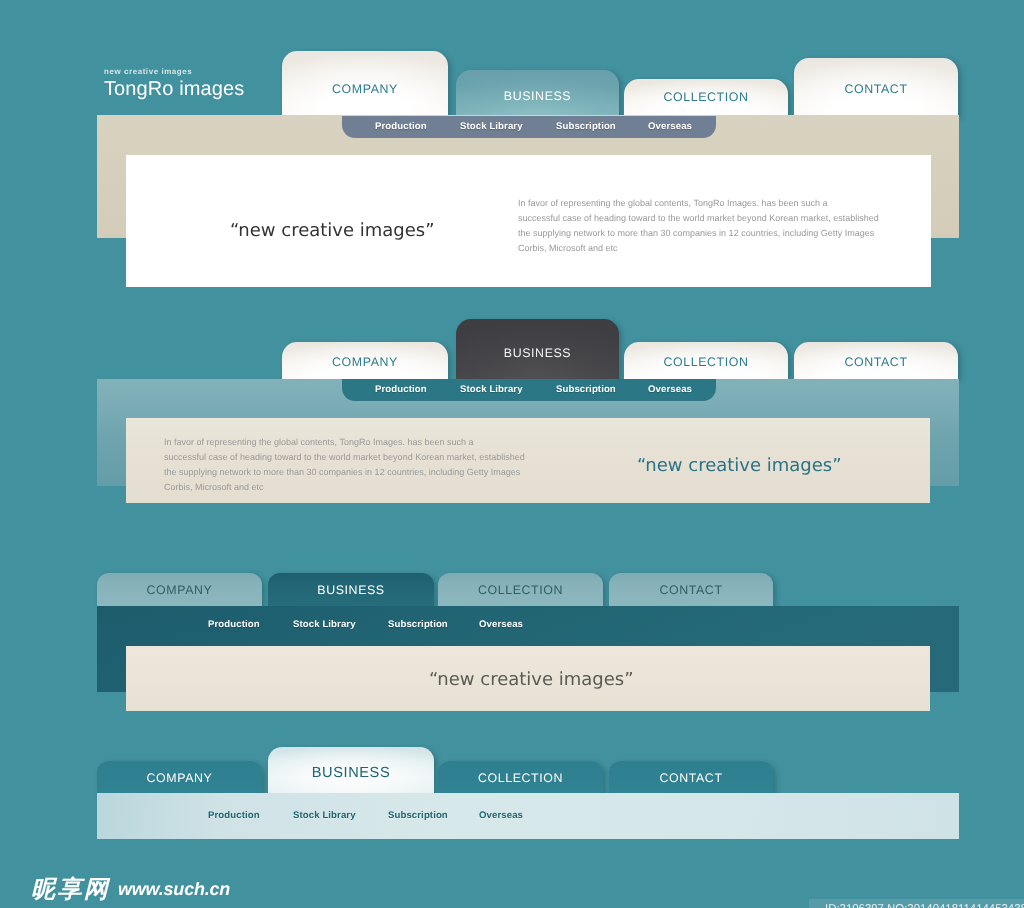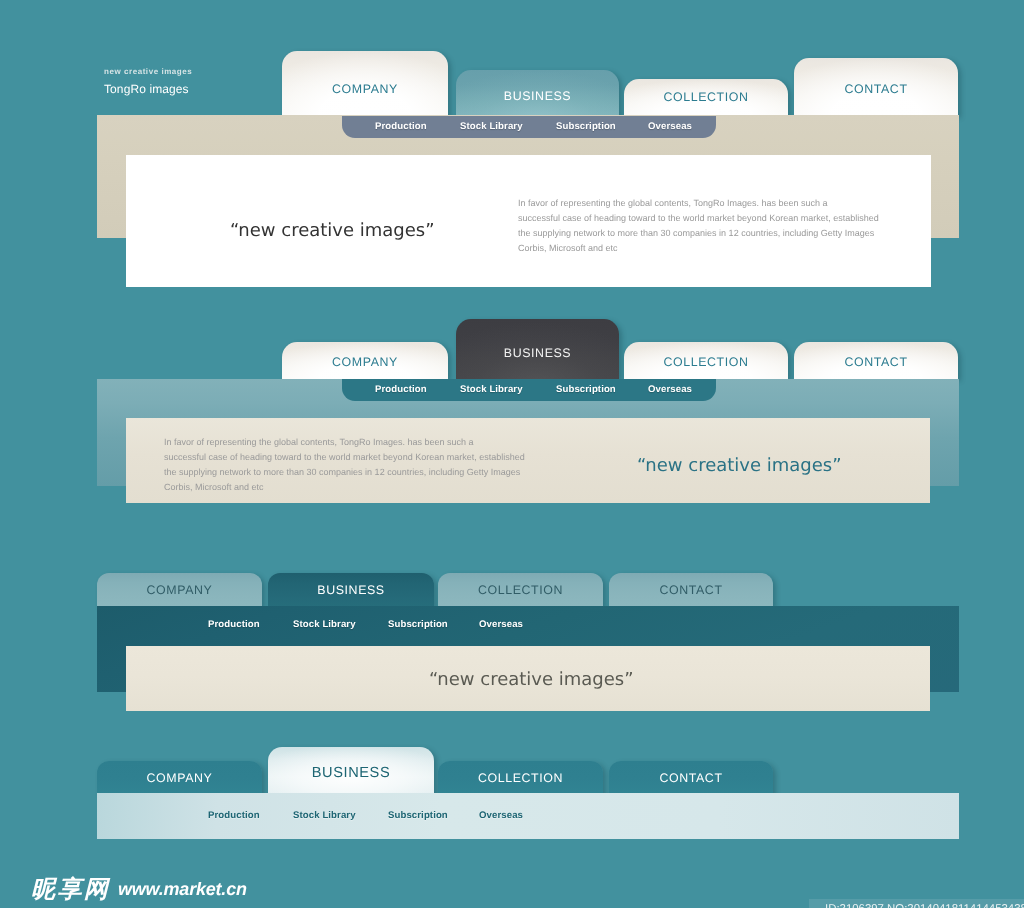--- a/index.html
+++ b/index.html
@@ -6,21 +6,21 @@
   body{width:1024px;height:908px;overflow:hidden;background:#42919e;
        font-family:"Liberation Sans",sans-serif;position:relative;
        -webkit-font-smoothing:antialiased;text-rendering:geometricPrecision;}
   .stage{position:absolute;left:0;top:0;width:1024px;height:816px;margin-left:16px;}
   .abs{position:absolute;}
 
   
   #logo{left:88px;top:66px;}
   #logo .tag{font-size:8px;color:#d6e4e6;letter-spacing:.55px;font-weight:bold;
              line-height:11px;}
-  #logo .nm{font-size:12px;color:#ffffff;line-height:20px;margin-top:2px;
+  #logo .nm{font-size:20px;color:#ffffff;line-height:20px;margin-top:2px;
             letter-spacing:.1px;}
 
   
   .tab{position:absolute;box-sizing:border-box;
        box-shadow:3px 2px 5px rgba(18,60,70,.30);}
   .tab span{display:block;position:absolute;left:0;right:0;text-align:center;
             font-size:12.4px;line-height:13px;}
 
   
   .t-cream{background:
@@ -201,16 +201,16 @@
 
     <div class="submenu dark" style="left:81px;top:805px;width:862px;height:30px;color:#1d6573;">
       <a style="left:111px;color:#1d6573;">Production</a>
       <a class="u" style="left:196px;color:#1d6573;">Stock Library</a>
       <a style="left:291px;color:#1d6573;">Subscription</a>
       <a style="left:382px;color:#1d6573;">Overseas</a>
     </div>
   </div>
 
   <div class="abs" id="foot-cn">昵享网</div>
-  <div class="abs" id="foot-url">www.market.cn</div>
+  <div class="abs" id="foot-url">www.such.cn</div>
   <div class="abs" id="foot-id">ID:2106397 NO:20140418114144534380</div>
 
 </div>
 
 </body></html>

